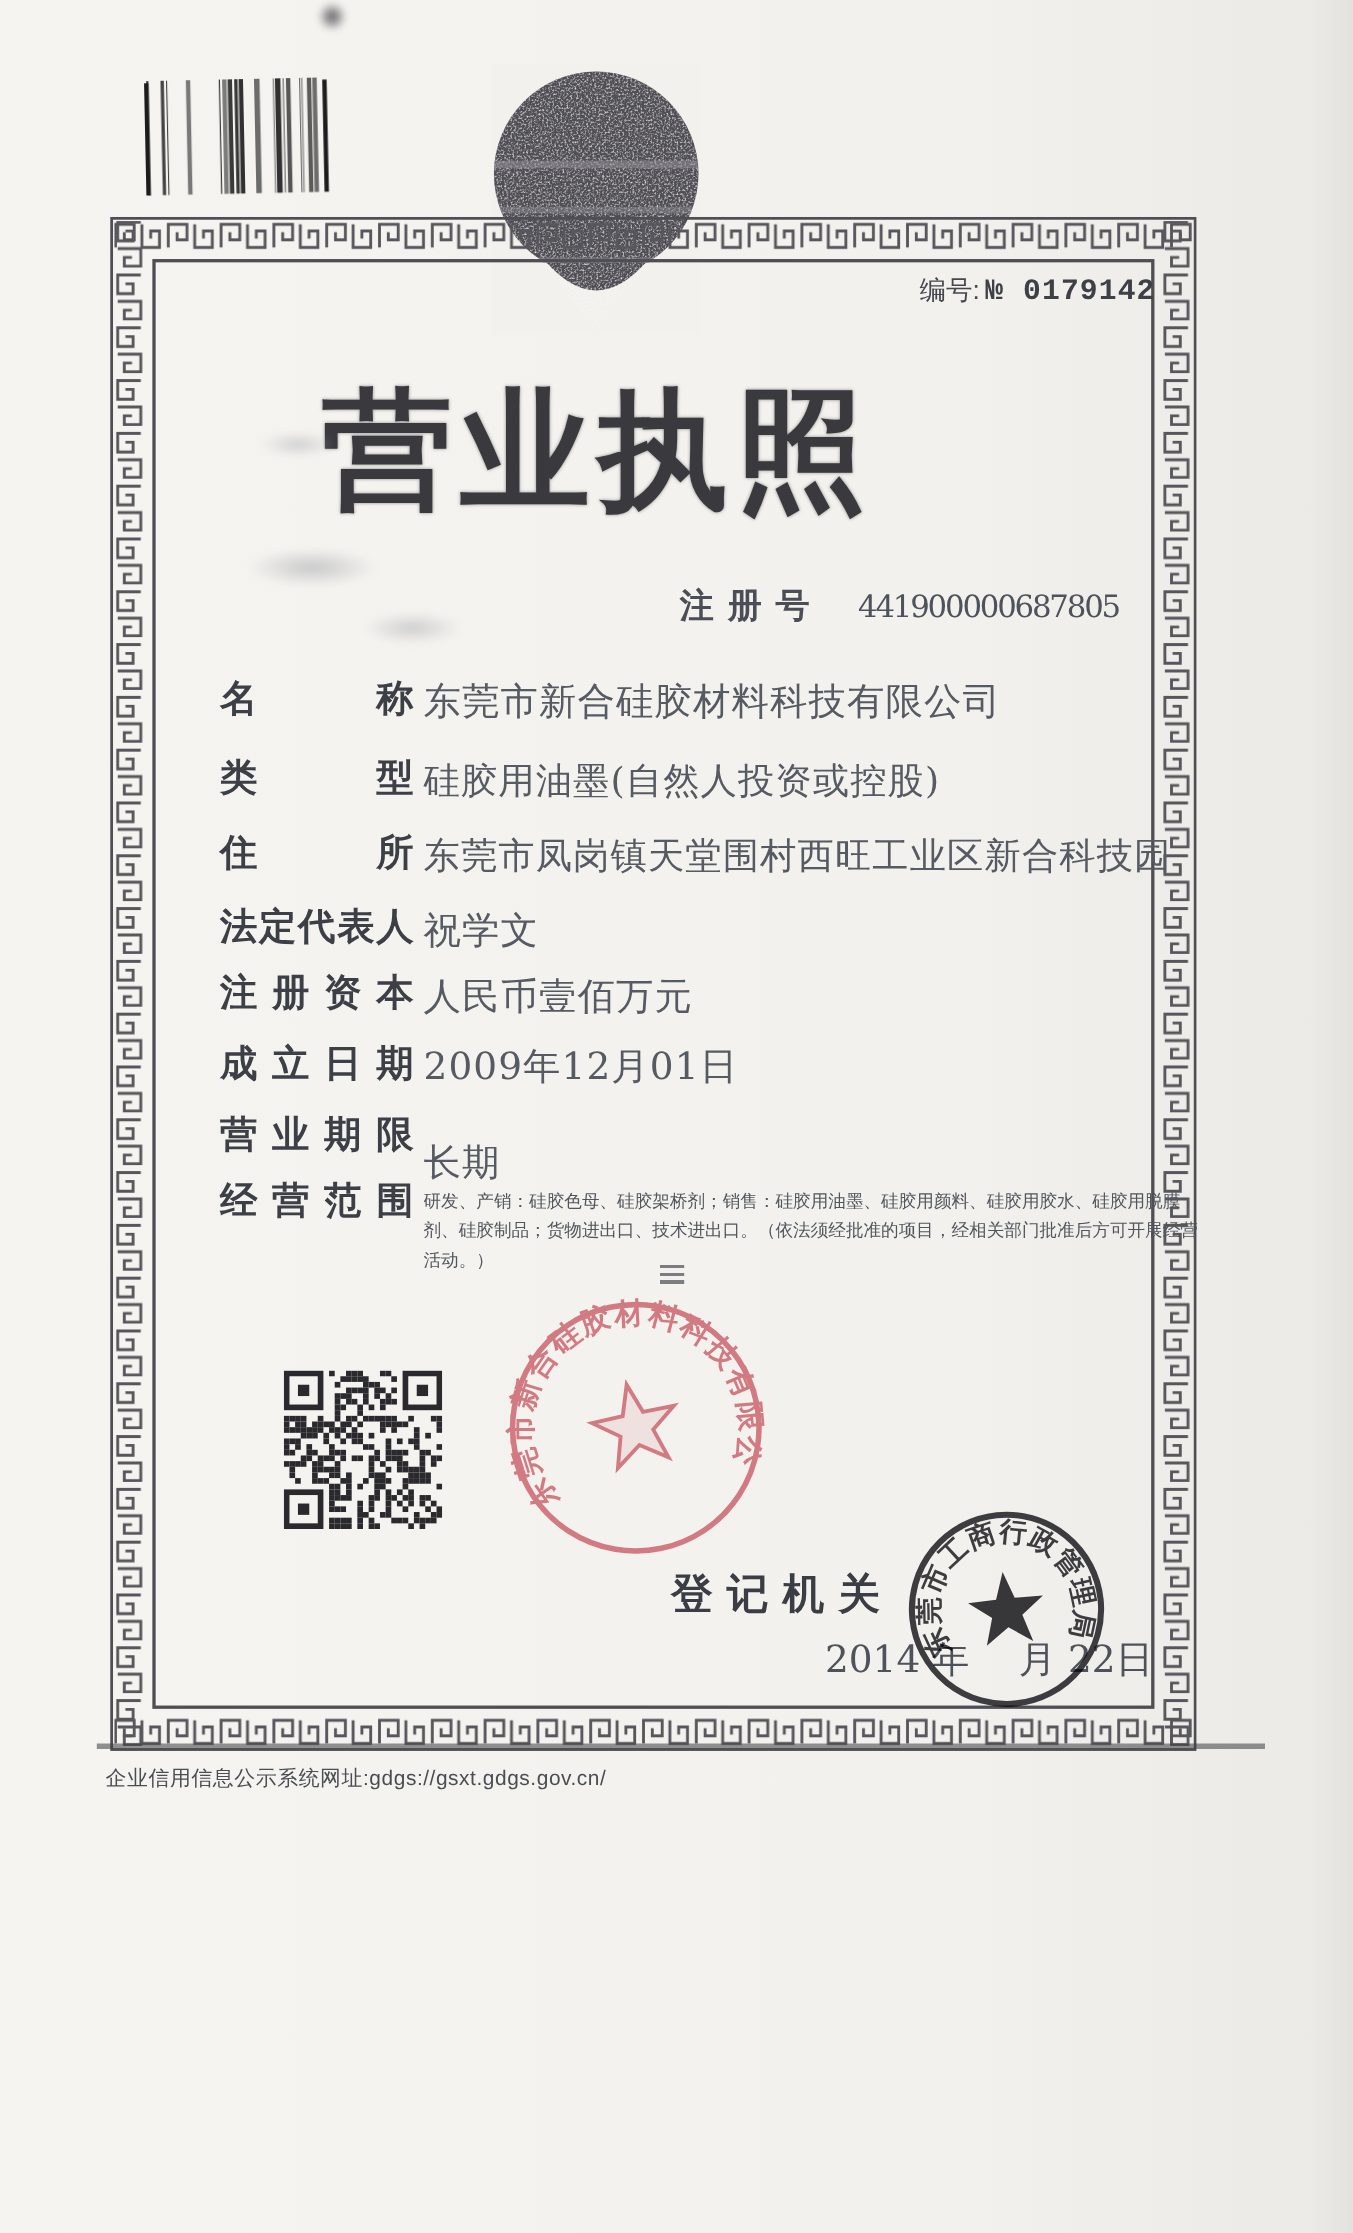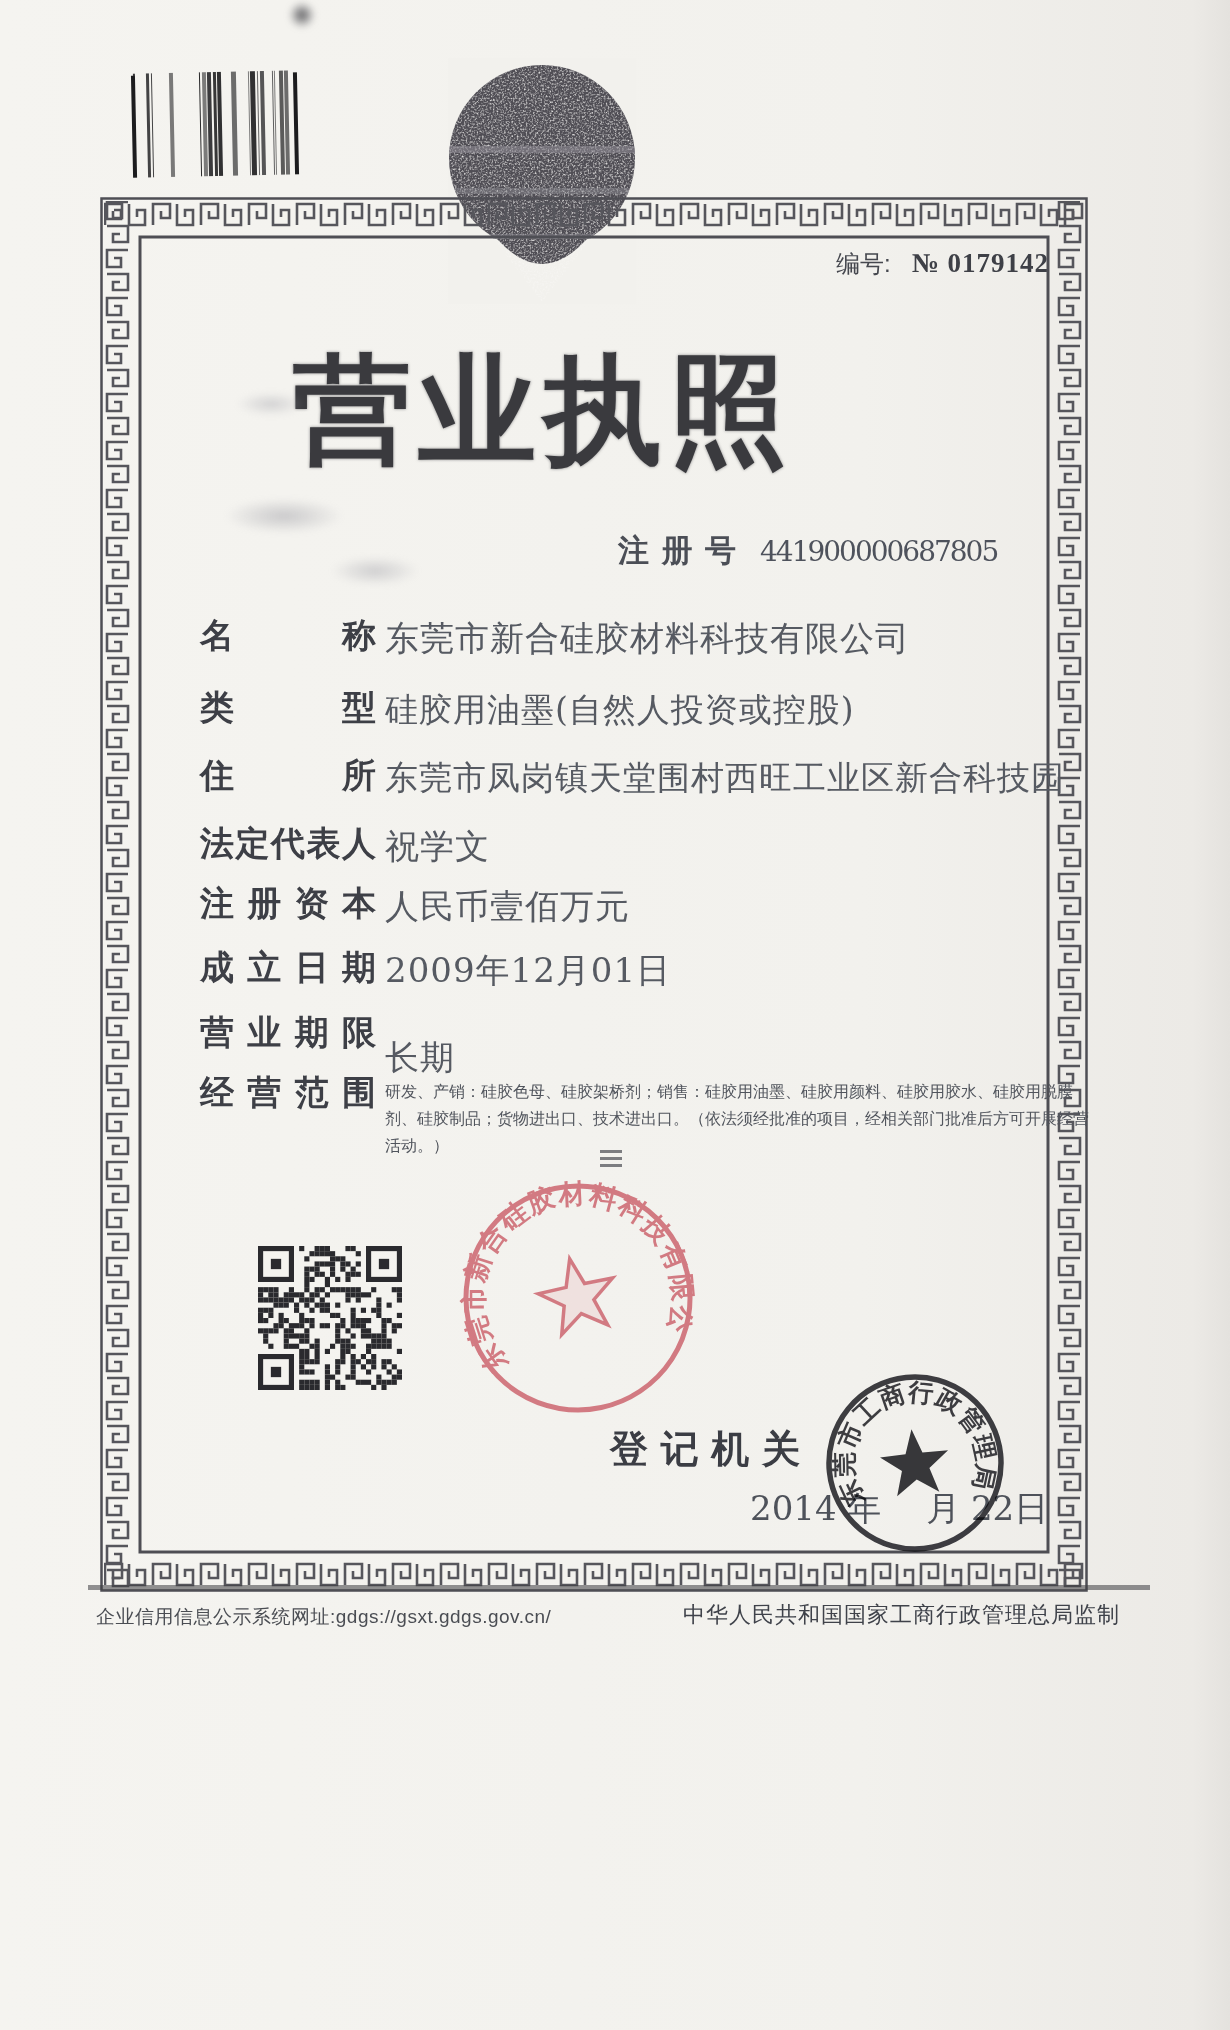--- a/index.html
+++ b/index.html
@@ -6,31 +6,31 @@
   .page{
     position:relative;width:1230px;height:2030px;margin:0 auto;overflow:hidden;
     background:linear-gradient(90deg,#f5f4f0 0%,#f2f1ed 70%,#eceae6 97%,#e4e2de 100%);
     font-family:"Liberation Sans",sans-serif;color:#3c3e44;
   }
   .abs{position:absolute;}
   
   .barcode{left:132px;top:72px;width:168px;height:106px;transform:rotate(-1.2deg);filter:blur(.3px);}
   .emblem{left:448px;top:58px;width:188px;height:246px;filter:blur(.6px);}
   .serial{left:836px;top:248px;font-size:24px;color:#45474e;white-space:nowrap;}
-  .serial b{font-family:Liberation Serif, serif;font-size:27px;font-weight:700;margin-left:21px;letter-spacing:1px;color:#3e4047;}
+  .serial b{font-family:Liberation Mono, monospace;font-size:27px;font-weight:700;margin-left:5px;letter-spacing:1px;color:#3e4047;}
   
   .frame{left:100px;top:197px;}
   
   .title{left:293px;top:348px;width:494px;display:flex;justify-content:space-between;
     font-size:118px;font-weight:900;line-height:1.06;color:#3a3a3e;
     text-shadow:0 0 3px rgba(40,40,45,.55);filter:blur(.4px);}
   
   .regline{left:618px;top:530px;display:flex;align-items:baseline;}
   .reglabel{width:118px;display:flex;justify-content:space-between;font-size:31px;font-weight:600;color:#4b4e56;}
-  .regnum{margin-left:24px;font-family:"DejaVu Serif",serif;font-size:28px;letter-spacing:-2px;color:#4e525c;}
+  .regnum{margin-left:44px;font-family:"DejaVu Serif",serif;font-size:28px;letter-spacing:-2px;color:#4e525c;}
   
   .flabel{left:200px;width:176px;display:flex;justify-content:space-between;
     font-size:34px;font-weight:700;color:#3d3f46;line-height:1.15;filter:blur(.25px);}
   .fval{left:385px;font-family:"DejaVu Serif",serif;font-size:34px;letter-spacing:1px;
     color:#565a62;line-height:1.2;white-space:nowrap;filter:blur(.25px);}
   .fval.small{font-size:33px;}
   .fval.scope{font-size:16px;letter-spacing:0;line-height:27px;width:705px;white-space:normal;color:#51555d;}
   
   .qr{left:258px;top:1246px;width:144px;height:144px;filter:blur(.3px);}
   .seal-red{left:456px;top:1176px;mix-blend-mode:multiply;filter:blur(.4px);}
@@ -521,21 +521,20 @@
     <g transform="rotate(-6 95 95)" opacity="0.88">
       <circle cx="95" cy="95" r="86" fill="none" stroke="#26262c" stroke-width="5.5"></circle>
       <polygon points="95,61 103.5,85.3 129.2,85.9 108.8,101.5 116.2,126.1 95,111.5 73.8,126.1 81.2,101.5 60.8,85.9 86.5,85.3" fill="#1f1f24"></polygon>
       <text font-size="25" font-weight="700" fill="#26262c" letter-spacing="1">
         <textPath href="#blkarc">东莞市工商行政管理局</textPath>
       </text>
     </g>
   </svg>
 
   <div class="abs footer-left">企业信用信息公示系统网址:gdgs://gsxt.gdgs.gov.cn/</div>
-  <div class="abs footer-right">中华人民共和国国家工商行政管理总局监制</div>
 
   <div class="abs smudge sm1"></div>
   <div class="abs smudge sm2"></div>
   <div class="abs smudge sm3"></div>
   <div class="abs smudge sm4"></div>
   <div class="abs dashmark"></div>
   <div class="abs smear"></div>
 
 </div>
 

